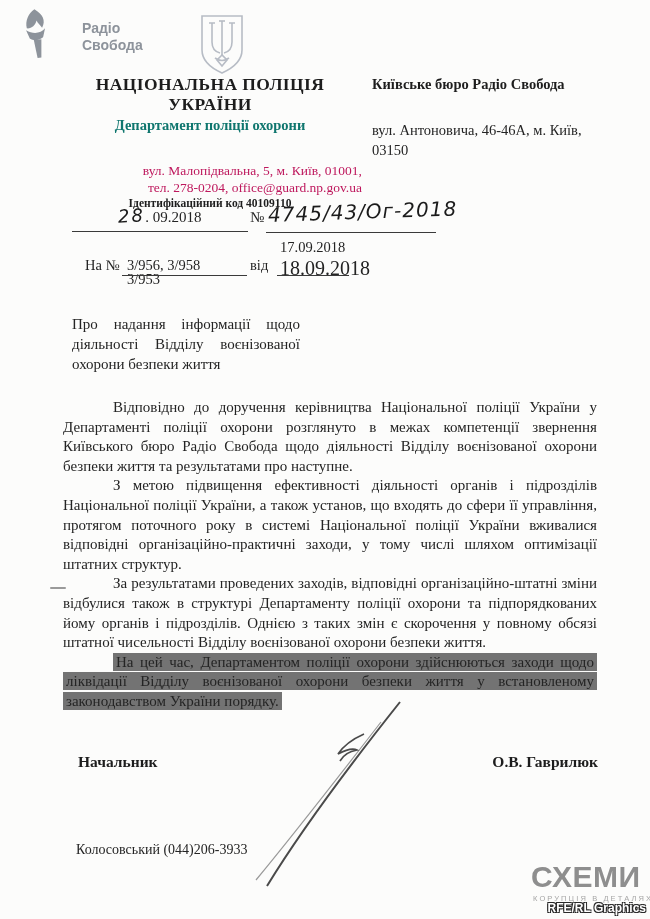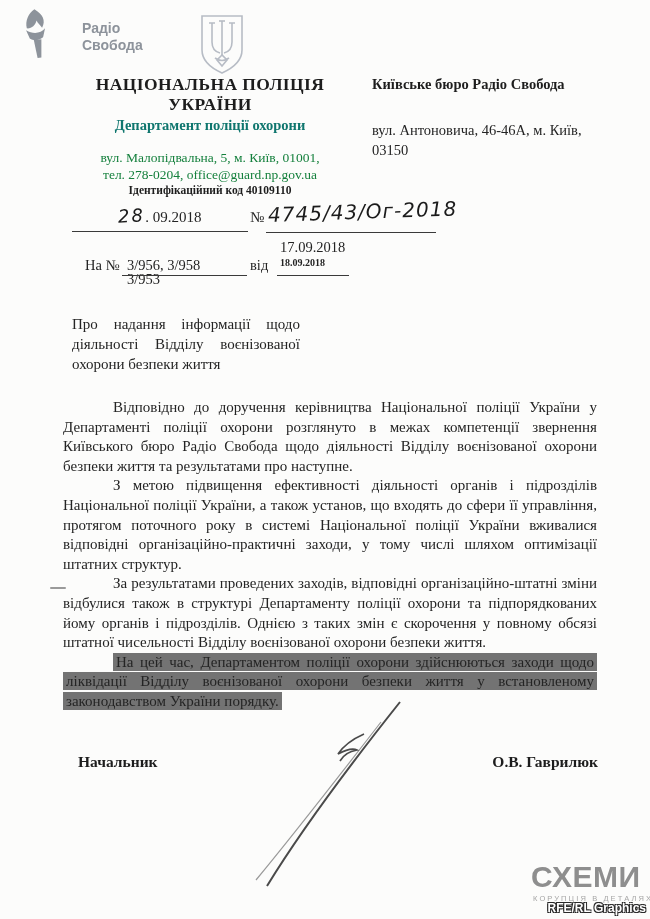--- a/index.html
+++ b/index.html
@@ -17,21 +17,21 @@
   .rs-torch path{fill:#8d939b;}
   .rs-text{margin-left:2px;margin-top:12px;font-family:"Liberation Sans",sans-serif;
     font-weight:bold;font-size:14px;line-height:17px;color:#8d939b;}
   
   .trident{position:absolute;left:196px;top:14px;width:52px;height:62px;}
   .trident path{stroke:#b7bcc5;fill:none;stroke-width:1.6;}
   
   .hdr{position:absolute;left:58px;top:74px;width:304px;text-align:center;}
   .hdr-title{font-size:17.5px;font-weight:bold;line-height:20px;letter-spacing:.4px;color:#1d1d1d;}
   .hdr-sub{font-size:14.5px;font-weight:bold;margin-top:3px;color:#0f766e;}
-  .hdr-addr{font-size:13.5px;line-height:17px;margin-top:15px;color:#15803d;}
+  .hdr-addr{font-size:13.5px;line-height:17px;margin-top:28px;color:#be185d;text-align:right;}
   .hdr-code{font-size:11.5px;font-weight:bold;margin-top:1px;color:#1d1d1d;}
   
   .recipient{position:absolute;left:372px;top:76px;width:238px;}
   .recipient-name{font-size:14.5px;font-weight:bold;color:#1d1d1d;}
   .recipient-addr{font-size:14.5px;line-height:20px;margin-top:27px;}
   
   .f{position:absolute;font-size:15px;}
   .u{border-bottom:1.4px solid #3a3a3a;}
   .handwrite{font-family:"DejaVu Sans",sans-serif;font-style:italic;color:#1b1b1b;}
   .date-field{left:72px;top:205px;width:176px;height:26px;text-align:center;}
@@ -40,21 +40,21 @@
   .num-underline{left:266px;top:205px;width:170px;height:27px;}
   .hw-number{position:absolute;left:268px;top:199px;width:230px;font-size:20px;
     letter-spacing:1px;transform:rotate(-2deg);white-space:nowrap;}
   .ref1-top{left:127px;top:239px;font-size:14.5px;margin-top:32px;}
   .ref1-label{left:85px;top:257px;font-size:14.5px;}
   .ref1-underline{left:122px;top:254px;width:125px;height:21px;}
   .ref1-bottom{left:127px;top:257px;font-size:14.5px;}
   .ref2-top{left:280px;top:239px;font-size:14.5px;}
   .ref2-label{left:250px;top:257px;font-size:14.5px;}
   .ref2-underline{left:277px;top:254px;width:72px;height:21px;}
-  .ref2-bottom{left:280px;top:257px;font-size:10px;font-weight:bold;}
+  .ref2-bottom{left:280px;top:257px;font-size:20px;}
   
   .subject{position:absolute;left:72px;top:314px;width:228px;
     font-size:15px;line-height:20px;text-align:justify;}
   
   .body-text{position:absolute;left:63px;top:398px;width:534px;
     font-size:15px;line-height:19.6px;text-align:justify;}
   .body-text p{margin:0;text-indent:50px;}
   .hl{background:#737373;padding:1px 3px;-webkit-box-decoration-break:clone;box-decoration-break:clone;}
   
   .sig-pos{position:absolute;left:78px;top:753px;font-size:15.5px;font-weight:bold;color:#1d1d1d;}
@@ -142,19 +142,20 @@
   </div>
 
   <div class="sig-pos">Начальник</div>
   <div class="sig-name">О.В. Гаврилюк</div>
   <svg class="sig-svg" viewBox="0 0 170 200">
     <path d="M150 8 C115 52 55 130 17 192" stroke="#4a4a4a" stroke-width="2" fill="none"></path>
     <path d="M131 28 C100 68 40 145 6 186" stroke="#9a9a9a" stroke-width="1.2" fill="none"></path>
     <path d="M114 40 Q 96 48 88 60 Q 101 53 107 56 Q 95 58 90 67" stroke="#4a4a4a" stroke-width="1.6" fill="none"></path>
   </svg>
 
+  <div class="executor">Колосовський  (044)206-3933</div>
 
   <div class="wm-title">СХЕМИ</div>
   <div class="wm-sub">КОРУПЦІЯ В ДЕТАЛЯХ</div>
   <div class="wm-credit">RFE/RL Graphics</div>
 
   <div class="scan-artifact"></div>
 </div>
 
 </body></html>

